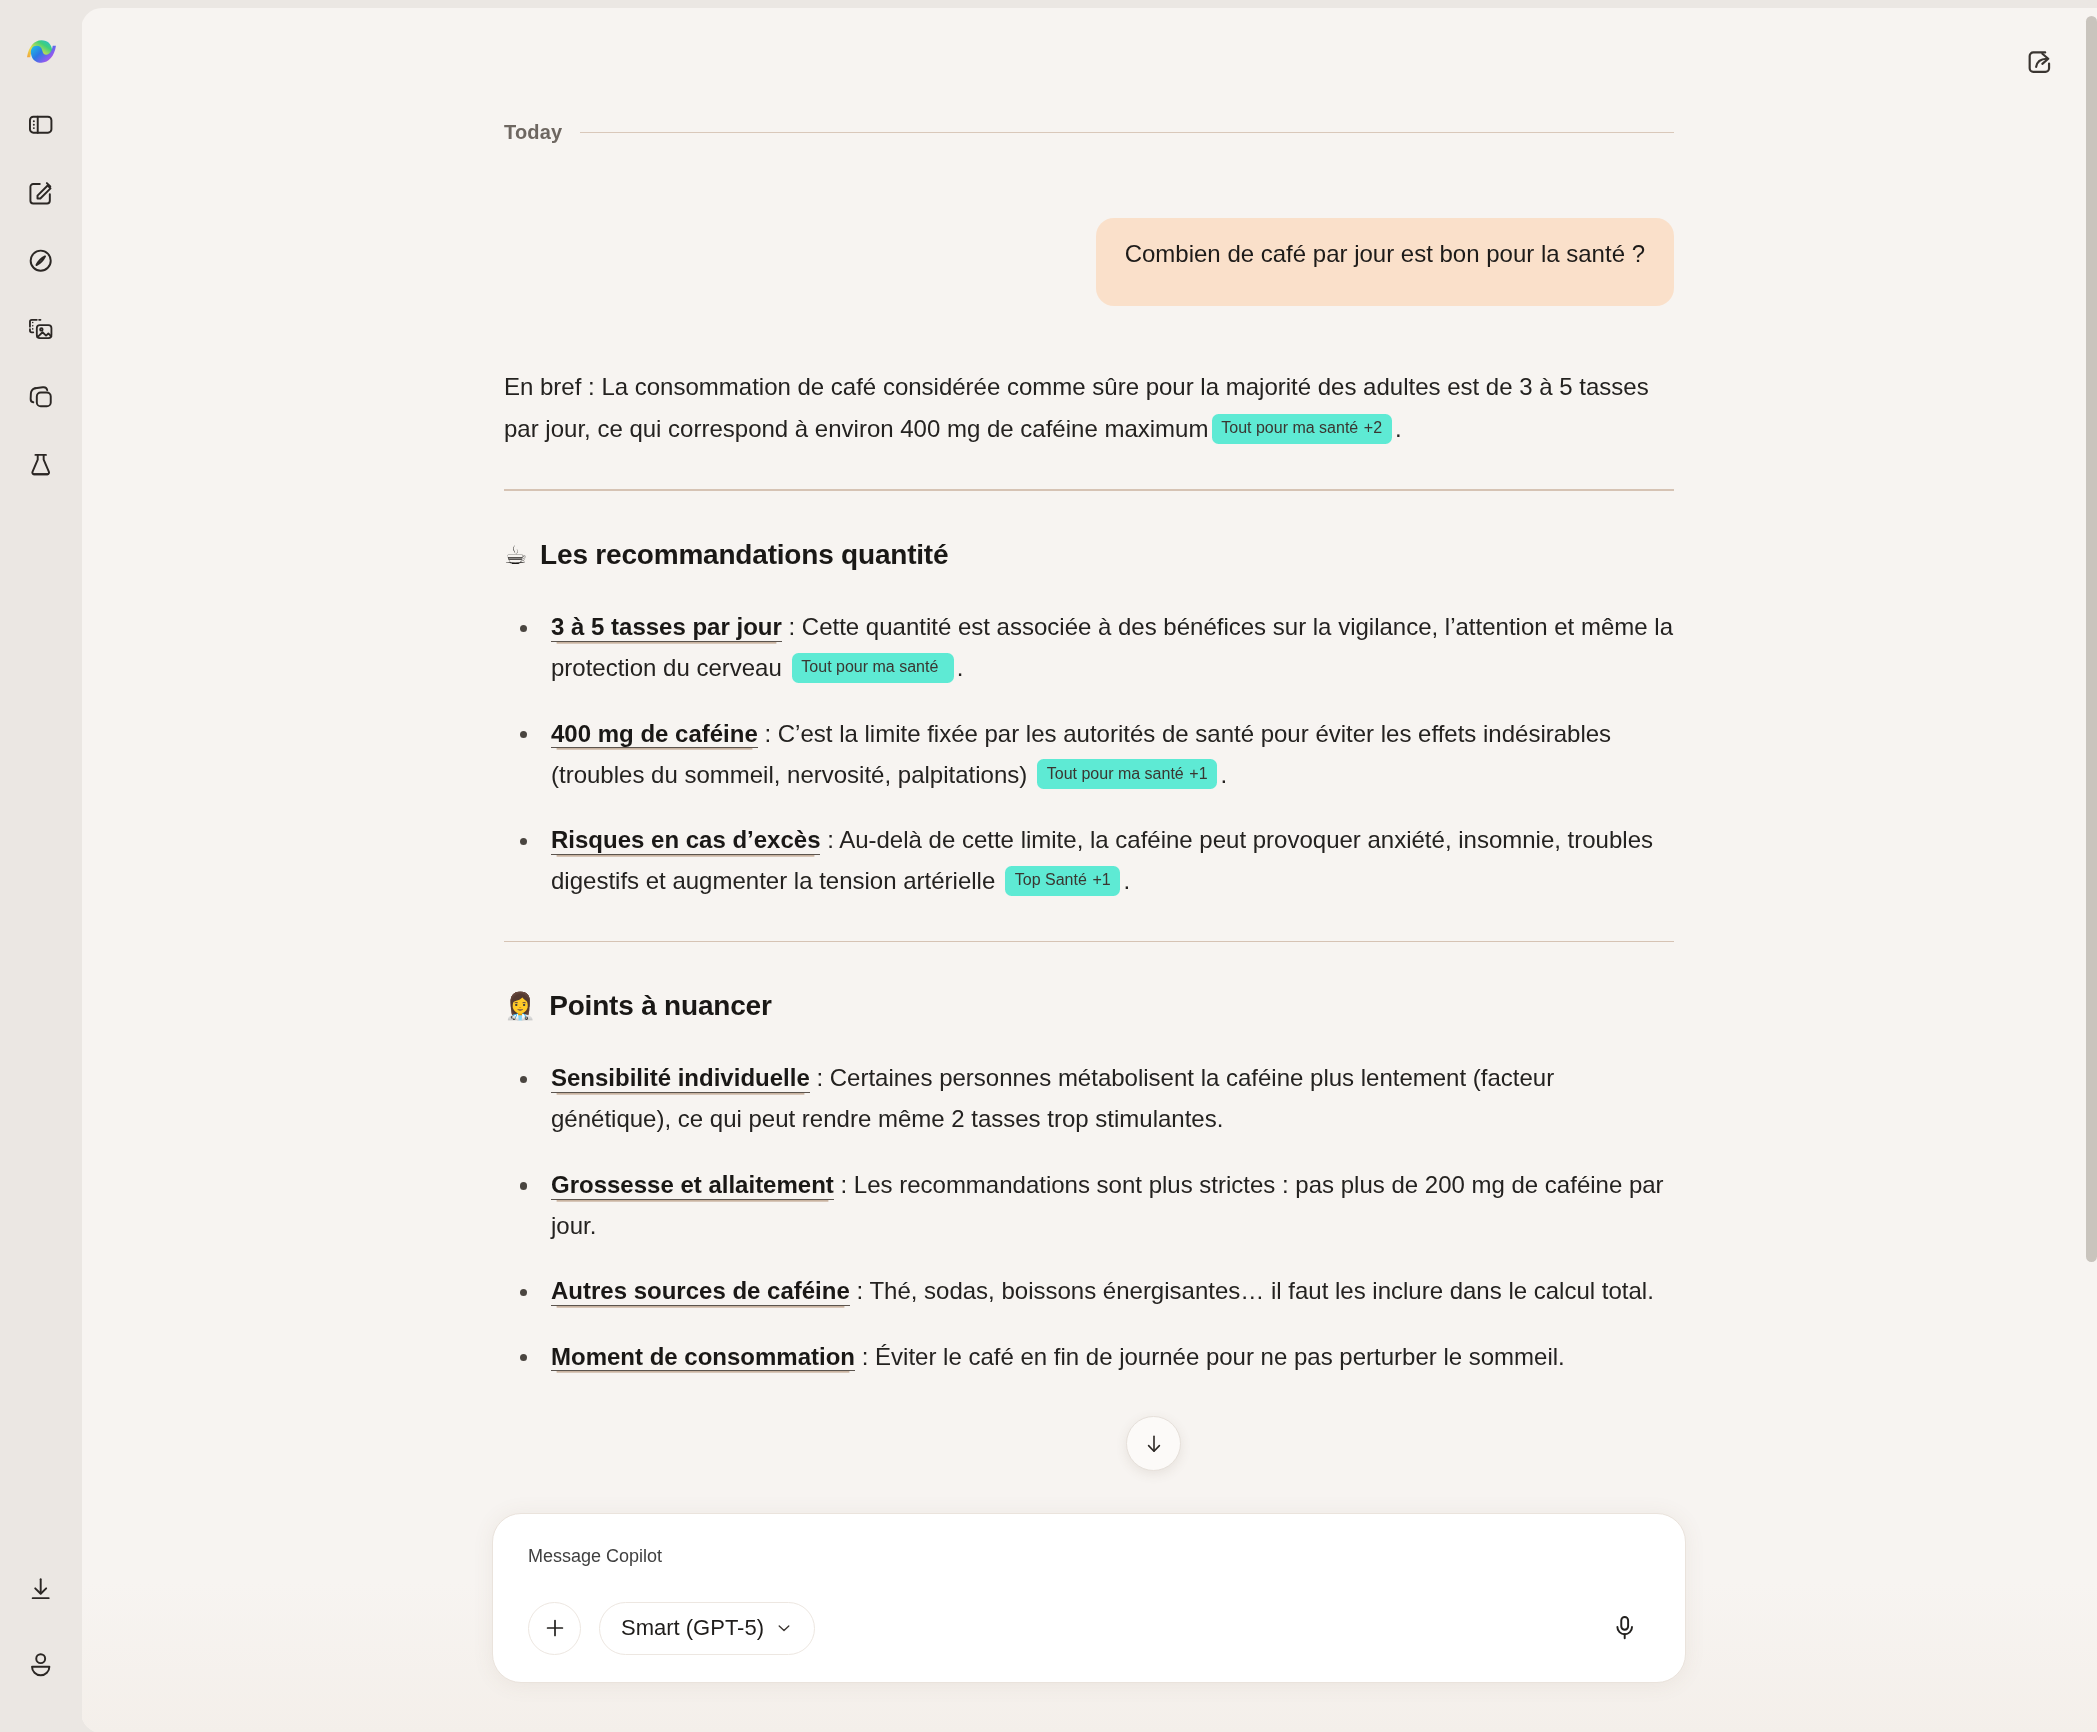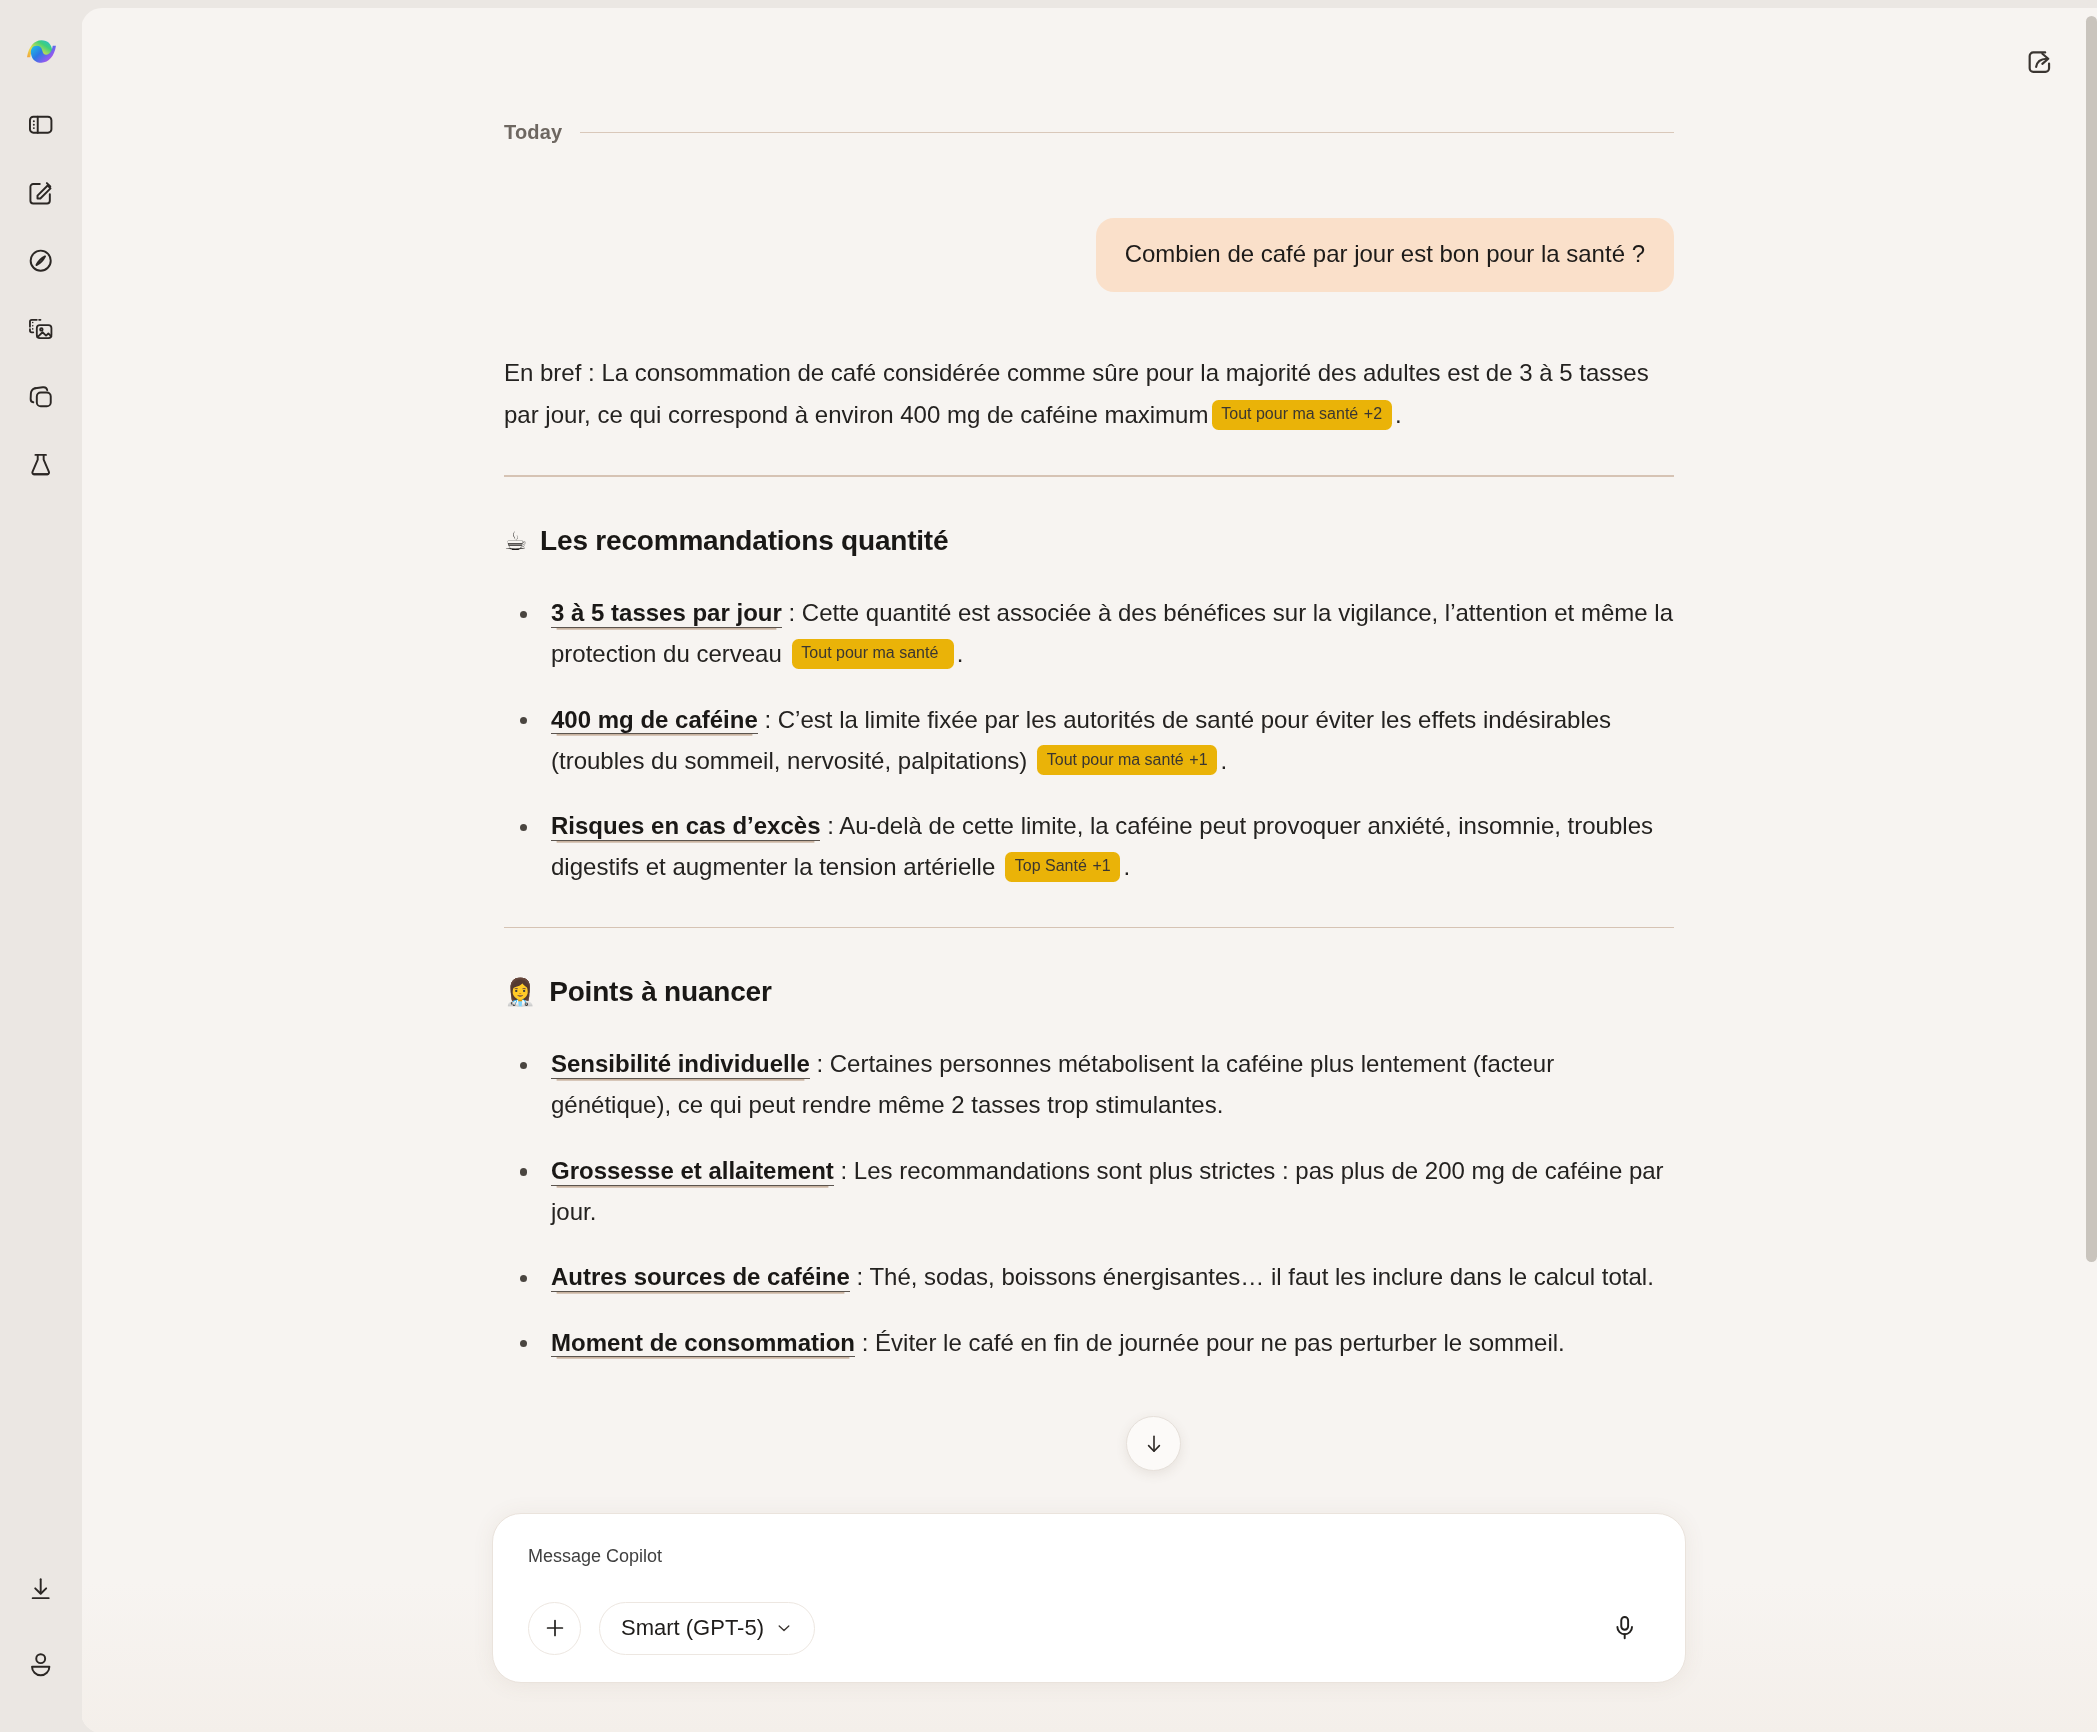--- a/index.html
+++ b/index.html
@@ -126,21 +126,21 @@
   #user-row {
     display: flex;
     justify-content: flex-end;
     margin-bottom: 60px;
   }
   #user-bubble {
     background: #FAE0CA;
     color: #1D1B19;
     font-size: 24px;
     line-height: 1.35;
-    padding: 20px 29px 22px;
+    padding: 20px 29px 36px;
     border-radius: 18px;
     max-width: 847px;
   }
 
   
   .para {
     font-size: 24px;
     line-height: 1.75;
     color: #242220;
     margin-bottom: 0;
@@ -193,21 +193,21 @@
     font-weight: 700;
     color: #1A1816;
     border-bottom: 1.6px solid #5B544E;
     padding-bottom: 0.8px;
     box-shadow: 0 7.3px 0 -5.6px #C9B3A0;
     cursor: pointer;
   }
 
   .cite {
     display: inline-block;
-    background: #eab308;
+    background: #5eead4;
     color: #3A3631;
     font-size: 16px;
     line-height: 1;
     padding: 6.5px 9.7px 7.3px;
     border-radius: 6.5px;
     vertical-align: 4px;
     margin: 0 3.2px;
     white-space: nowrap;
     cursor: pointer;
   }

